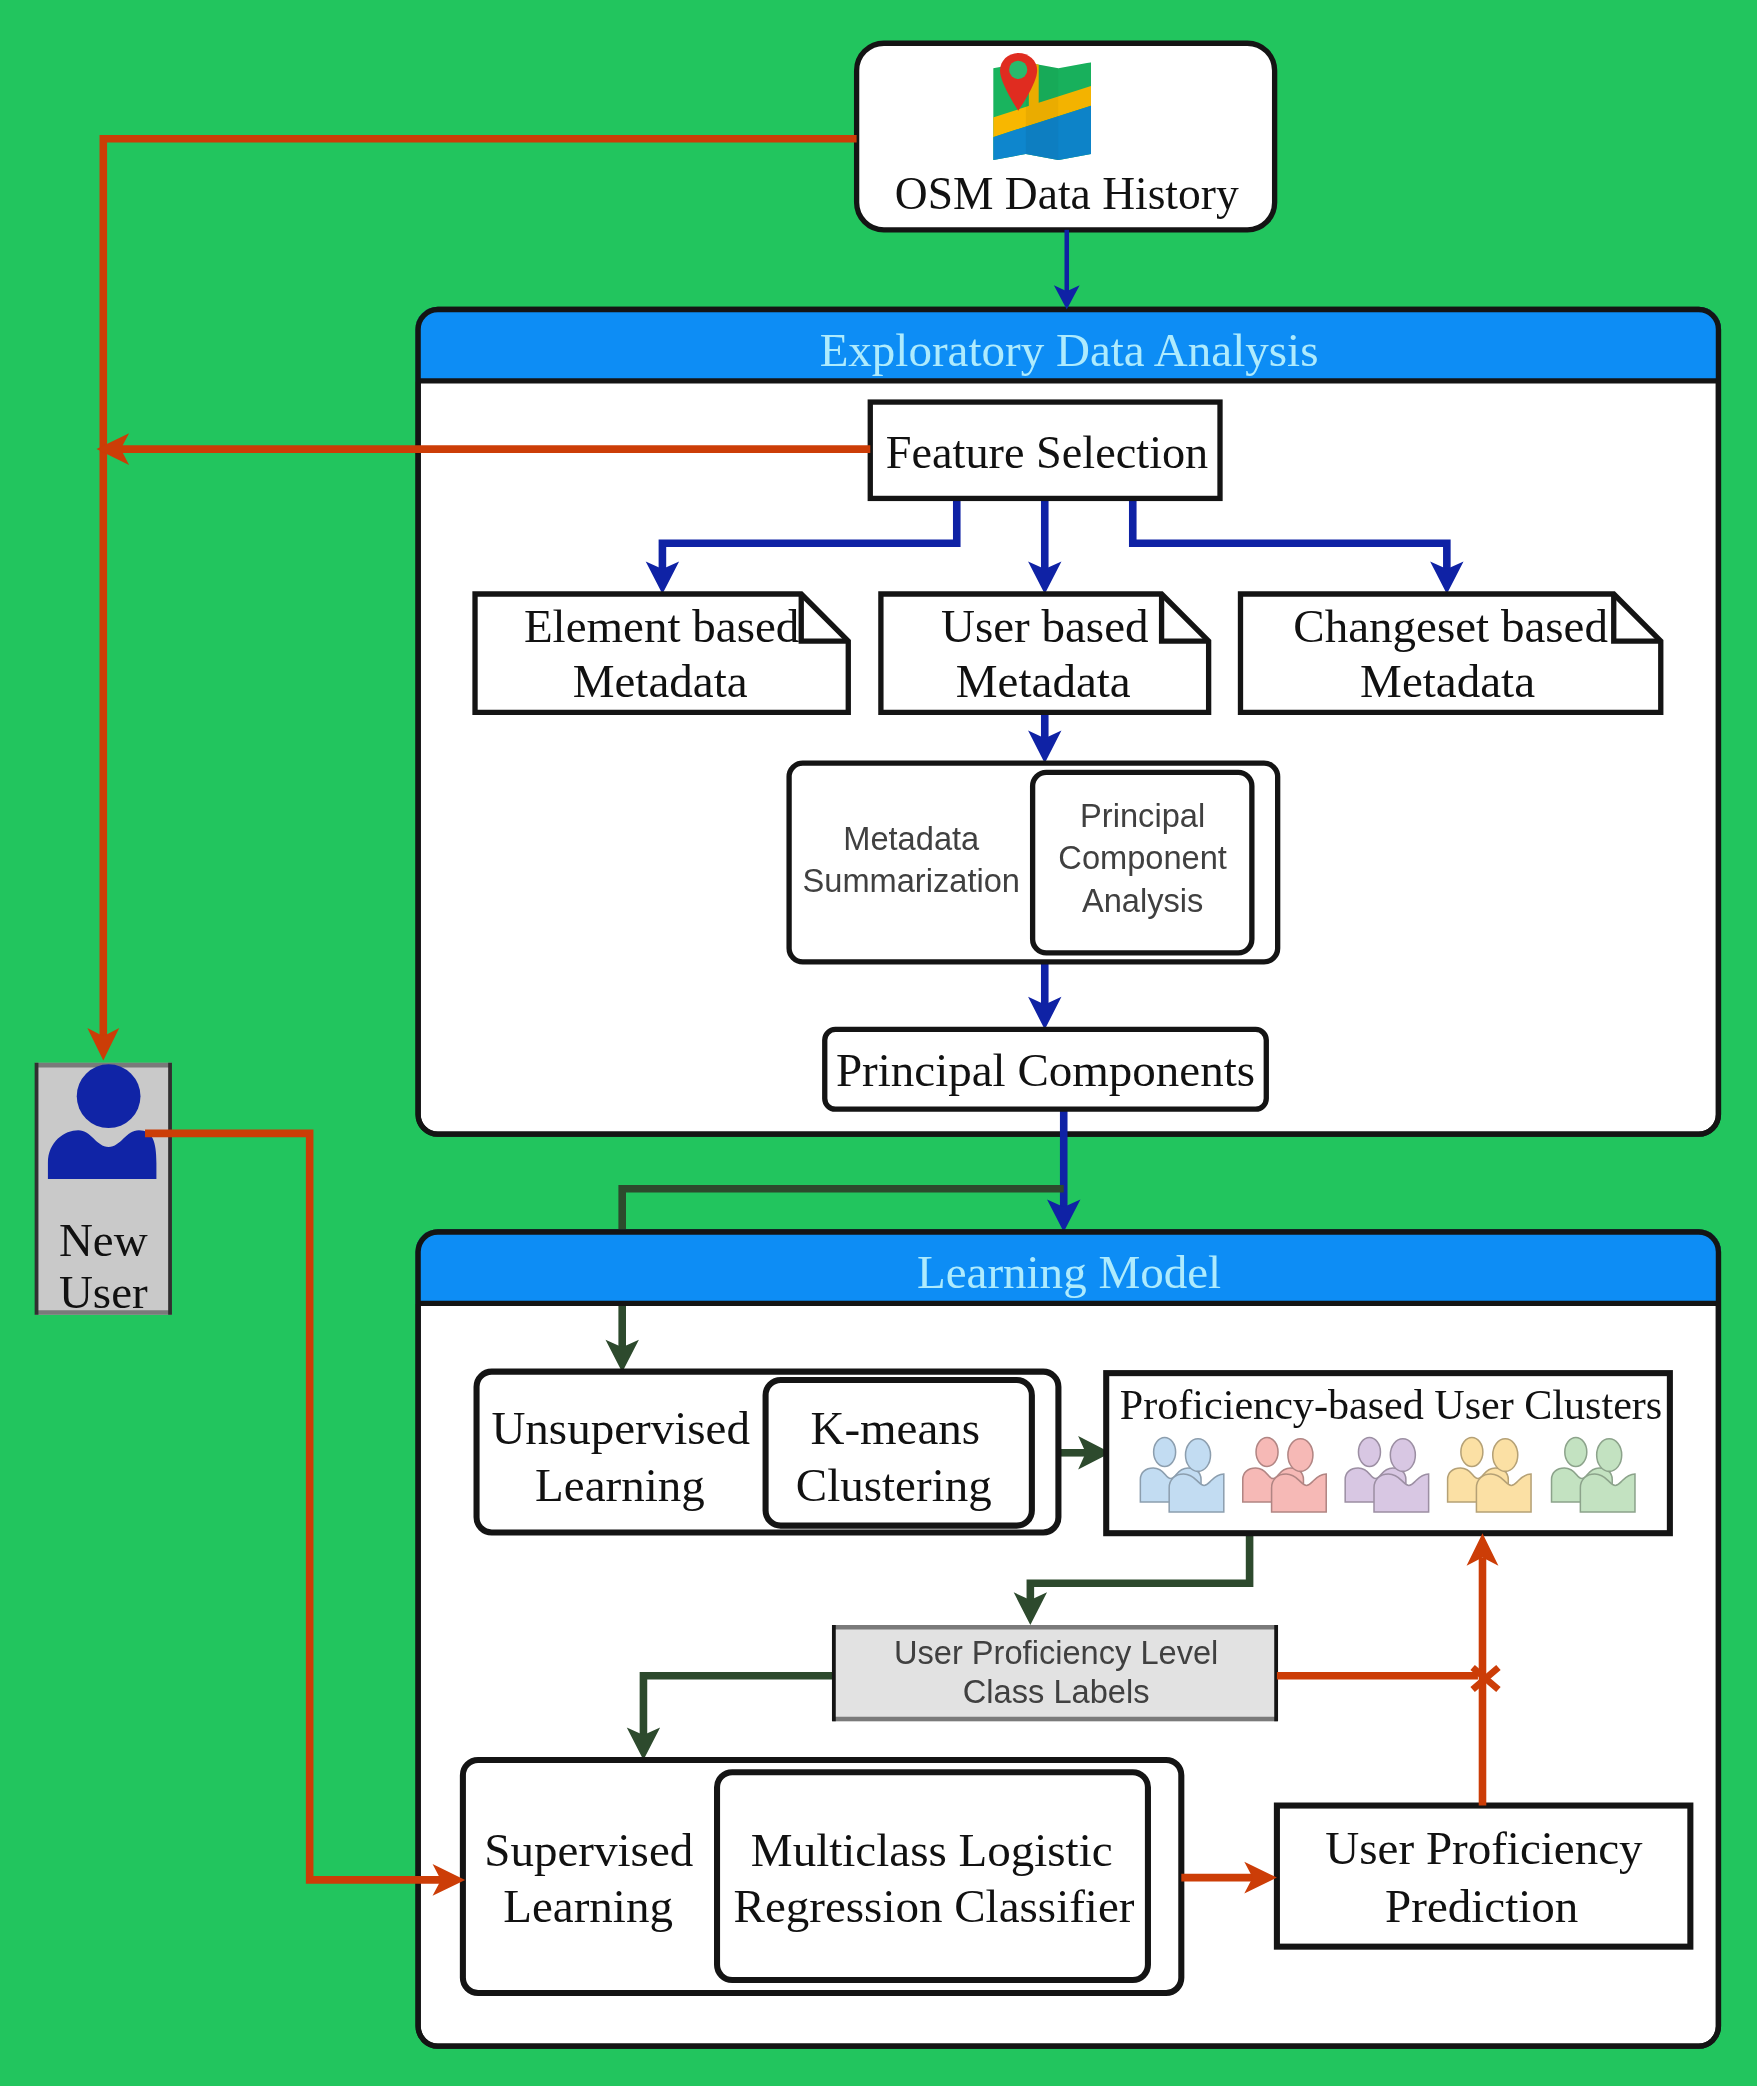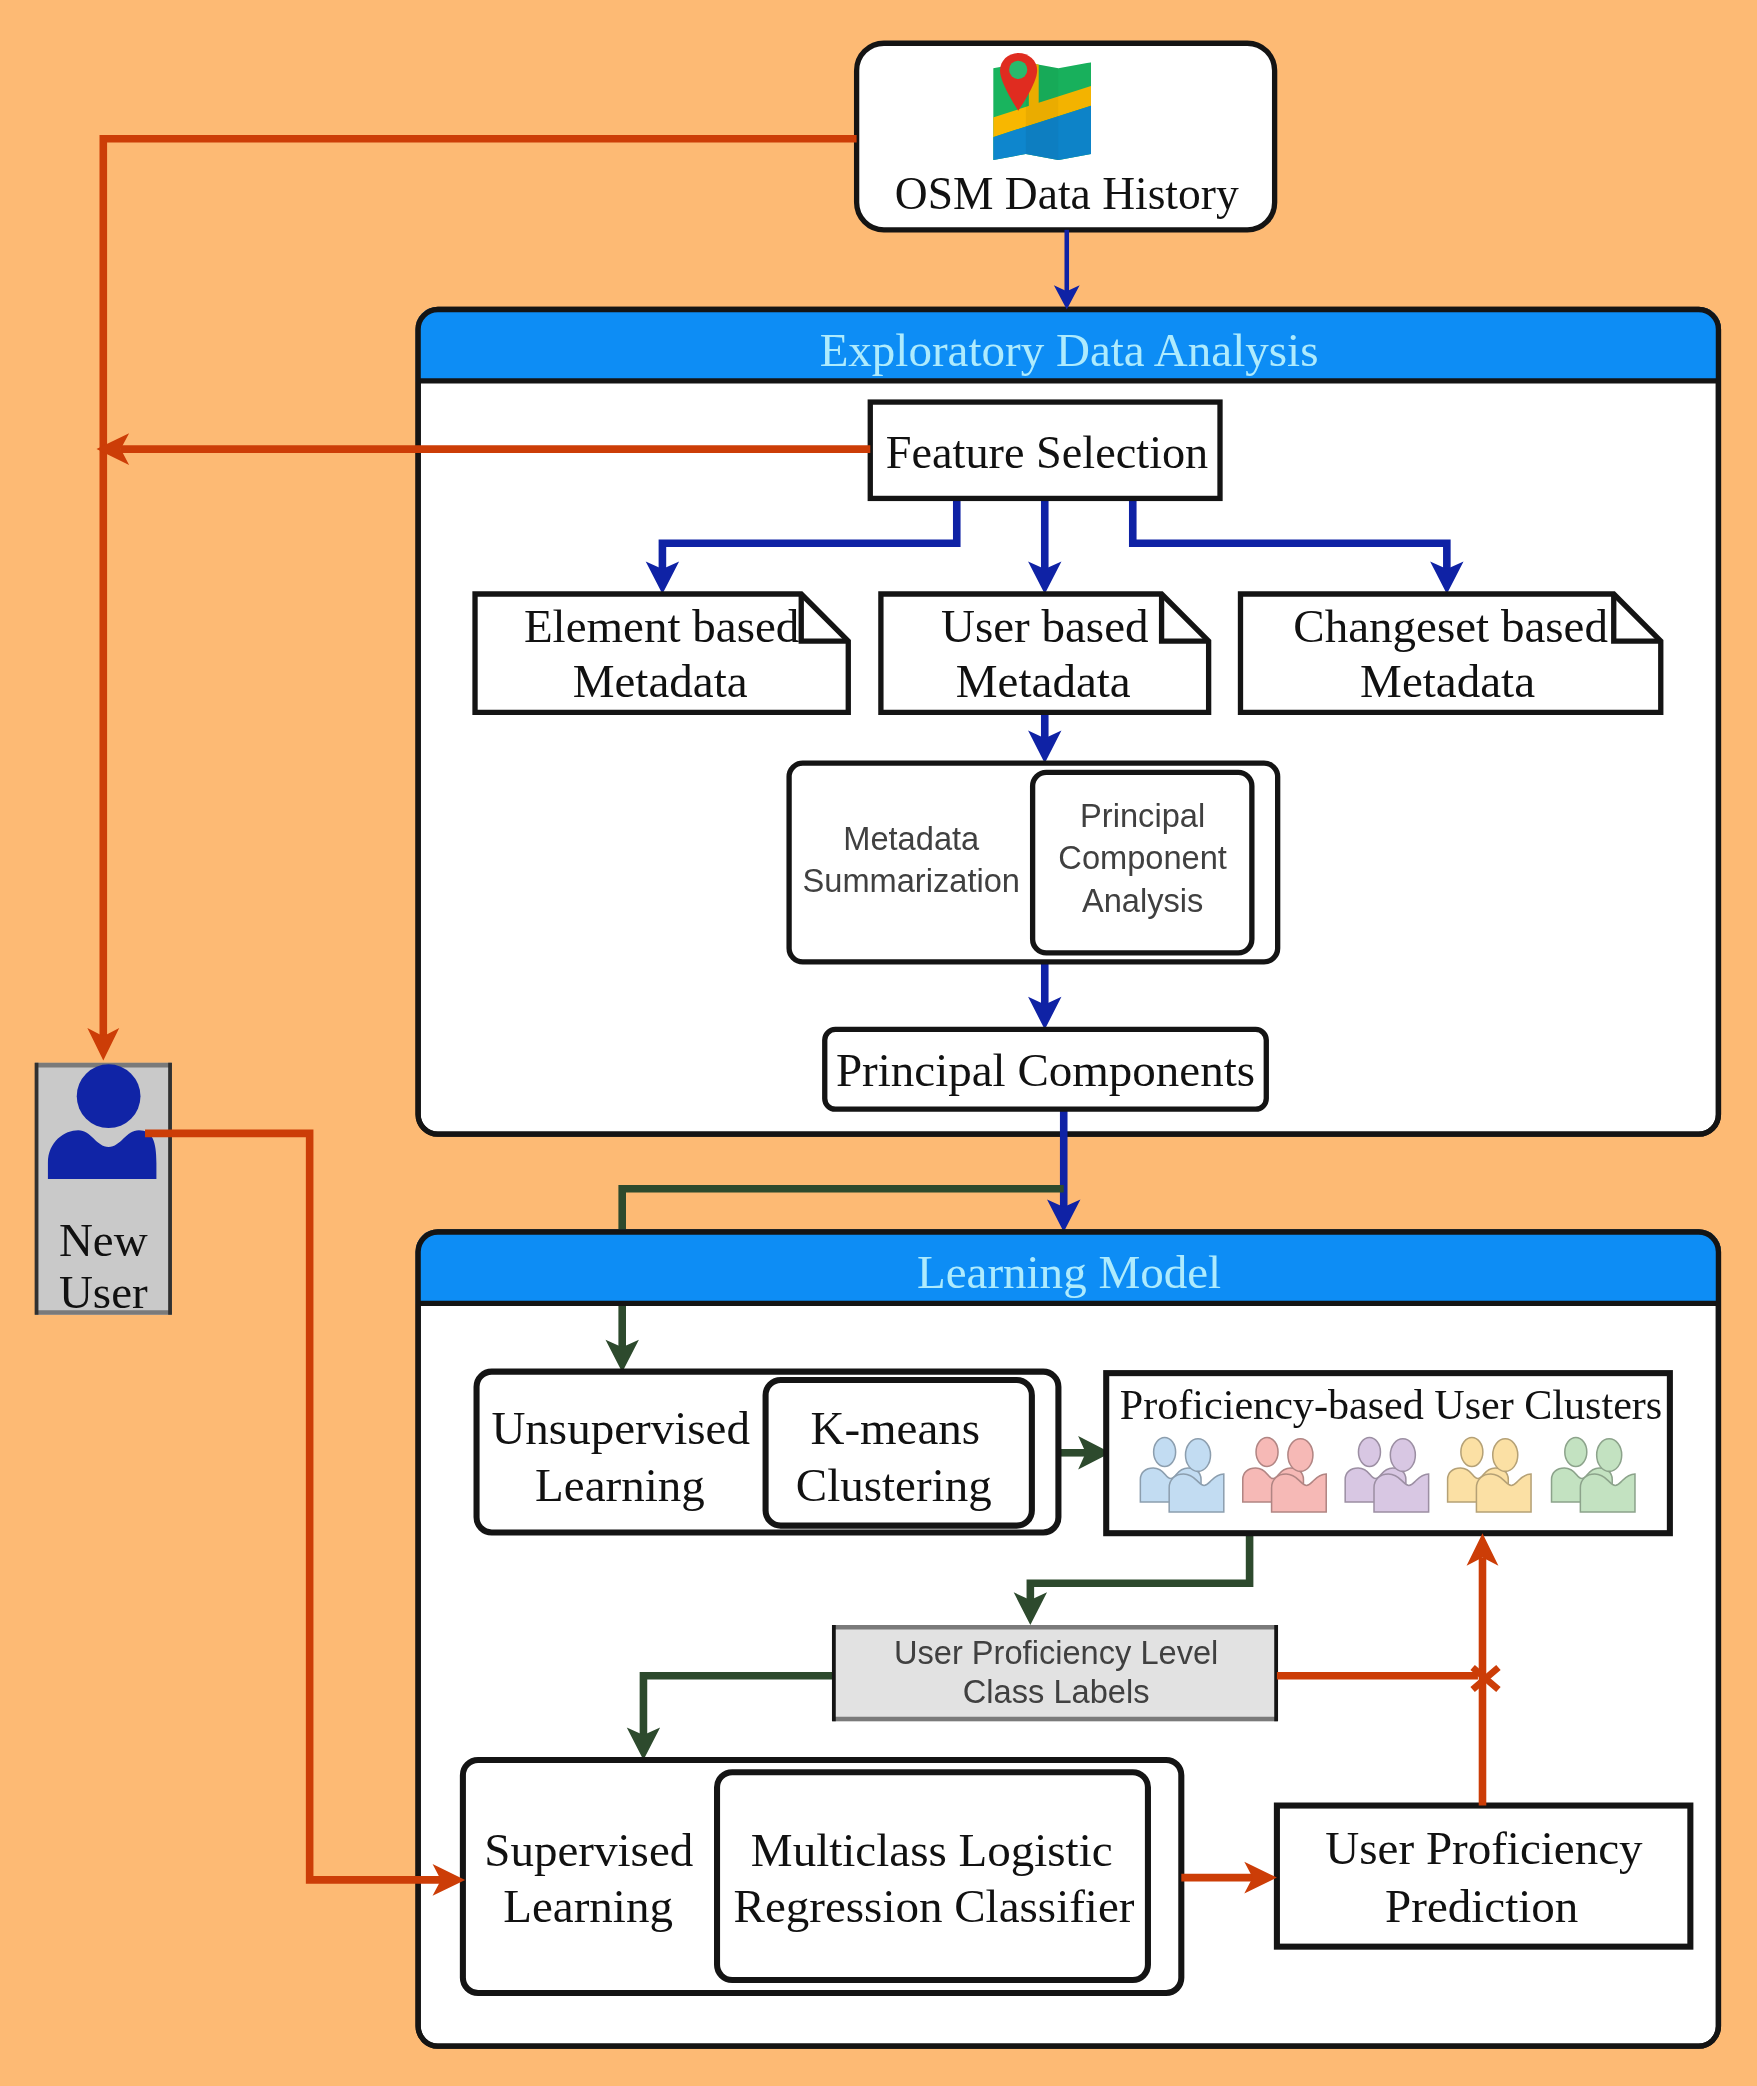--- a/index.html
+++ b/index.html
@@ -1,16 +1,16 @@
 <!DOCTYPE html>
 <html style="font-size:12px"><head>
 <meta charset="utf-8">
 <style>
   html,body{margin:0;padding:0;background:#ffffff;}
-  #page{position:relative;width:1758px;height:2087px;background:#fdba74;overflow:hidden;}
+  #page{position:relative;width:1758px;height:2087px;background:#22c55e;overflow:hidden;}
   svg#d{display:block;width:1758px;height:2087px;}
   text{ -webkit-font-smoothing:antialiased; }
   .serif{font-family:"Liberation Serif",serif;fill:#111111;}
   .sans{font-family:"Liberation Sans",sans-serif;fill:#404040;}
   .hdr{font-family:"Liberation Serif",serif;}
 </style>
 </head>
 <body>
 
 <div id="page">

